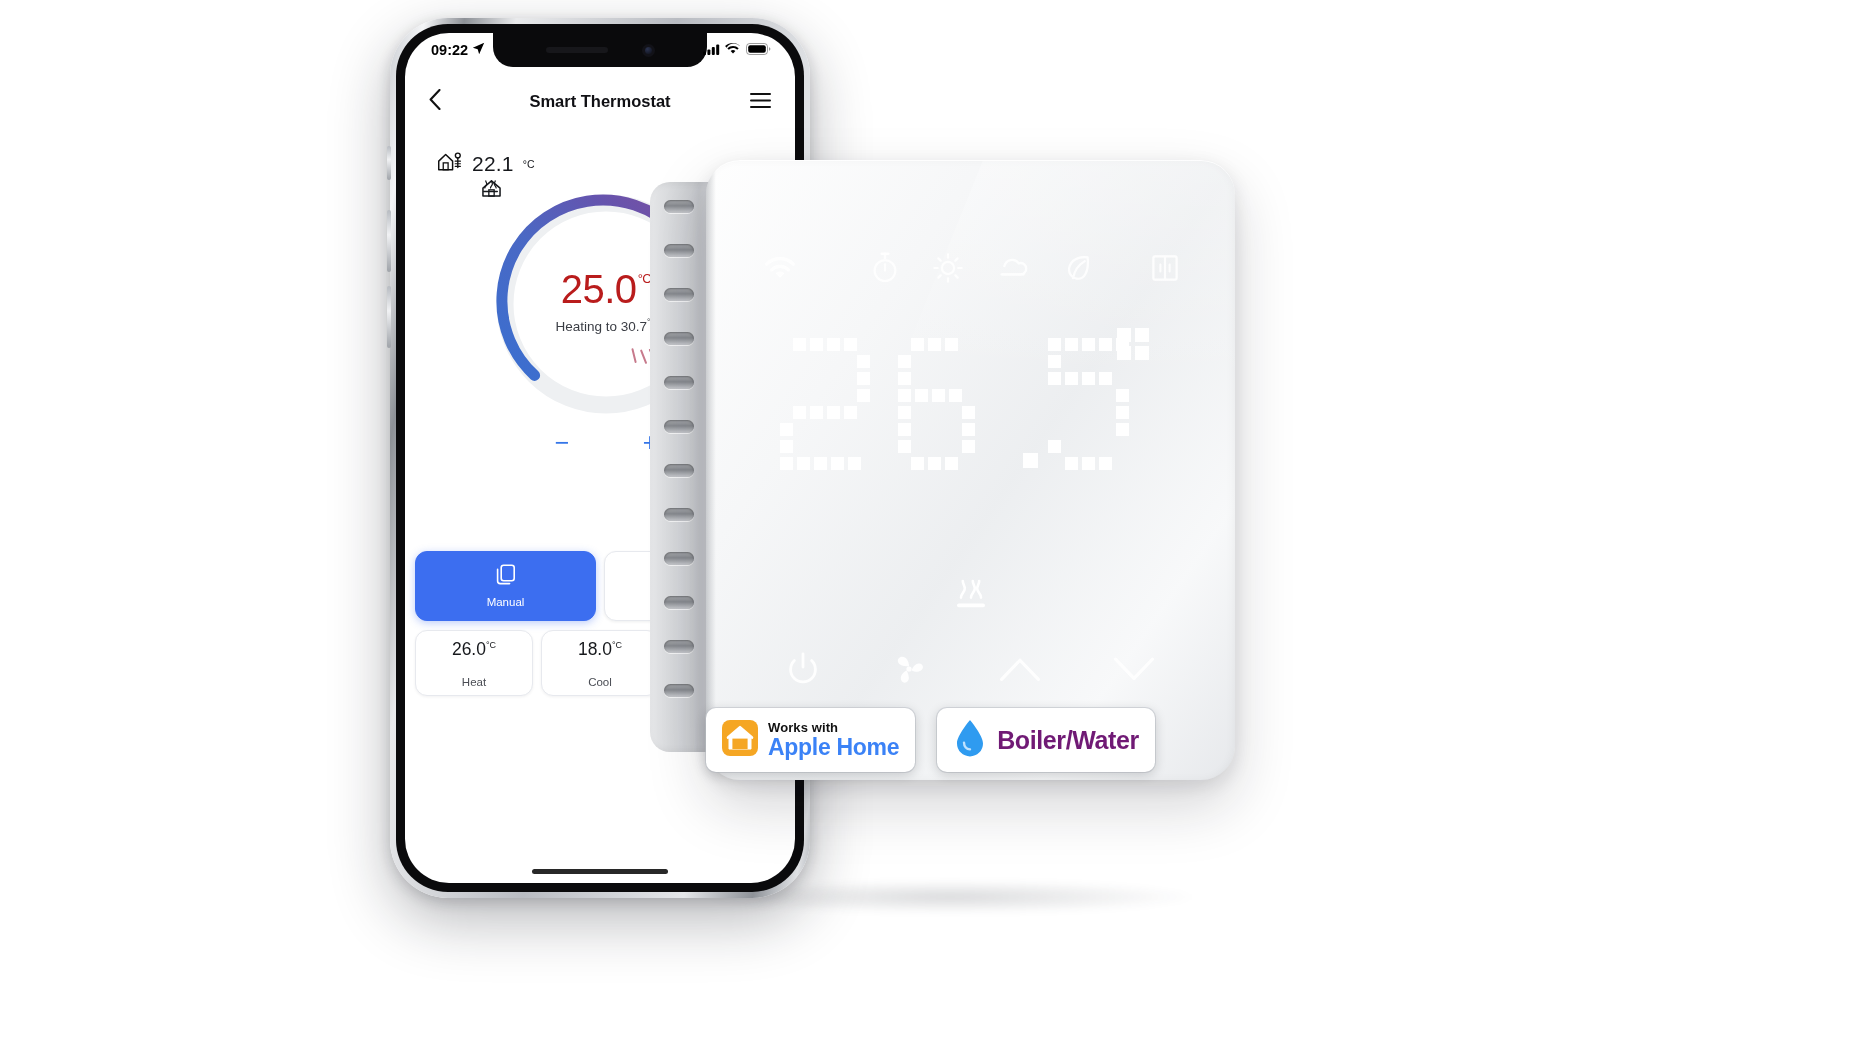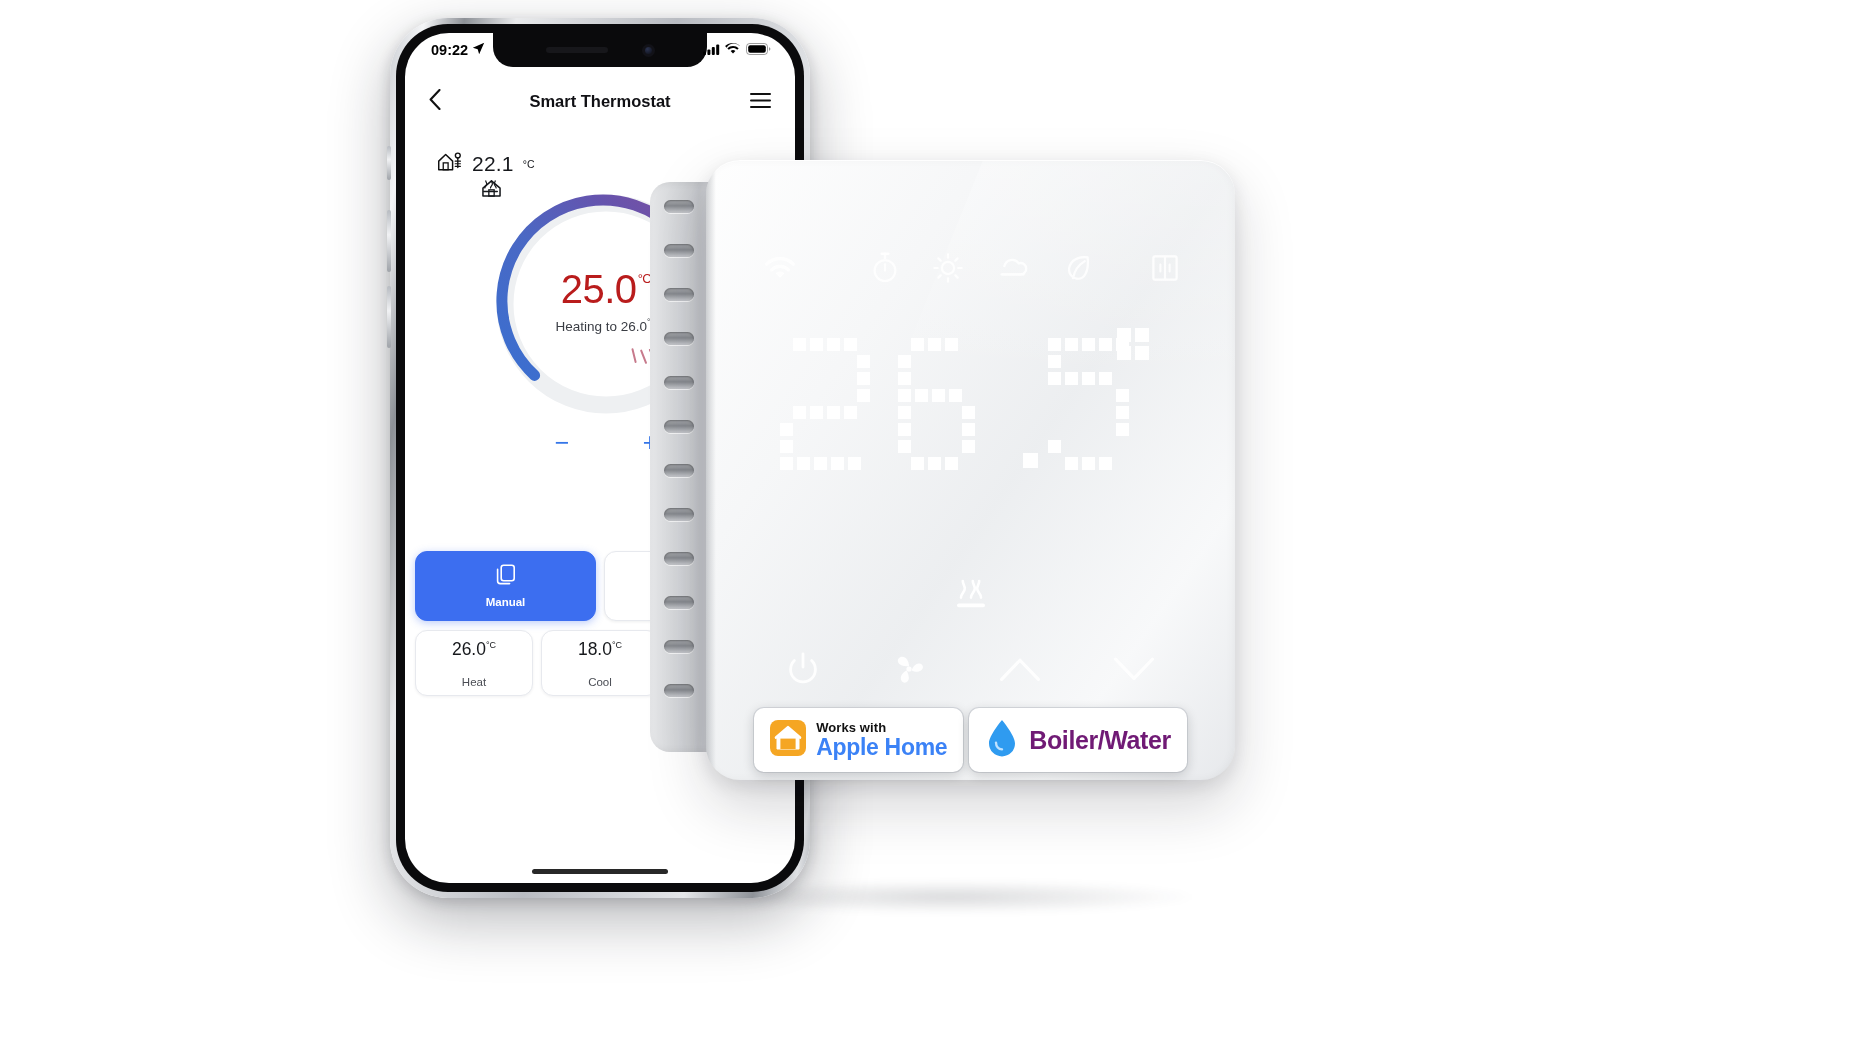--- a/index.html
+++ b/index.html
@@ -124,21 +124,20 @@
   
   #modes {
     display: flex; gap: 8px; padding: 0 10px; margin-top: 92px;
   }
   .mode-card {
     flex: 1; height: 70px; border-radius: 12px;
     display: flex; flex-direction: column; align-items: center; justify-content: center;
     gap: 6px; cursor: pointer;
     background: #fff; border: 1px solid #e7e9ee;
     box-shadow: 0 1px 3px rgba(20,24,32,.07);
-    font-weight: bold;
   }
   .mode-card.active {
     background: #3c6ef0; border-color: #3c6ef0; color: #fff;
     box-shadow: 0 2px 8px rgba(60,110,240,.35);
   }
   .mode-card .m-label { font-size: 11.5px; color: #2b2e34; }
   .mode-card.active .m-label { color: #fff; }
 
   
   #presets { display: flex; gap: 8px; padding: 0 10px; margin-top: 9px; }
@@ -225,21 +224,21 @@
   
   #dev-controls {
     position: absolute; top: 492px; left: 0; right: 0;
     display: flex; align-items: center; justify-content: center; gap: 72px;
   }
   .touch-btn { cursor: pointer; opacity: .95; }
 
   
   #badges {
     position: absolute; top: 548px; left: 56px; right: 0;
-    display: flex; gap: 6px; justify-content: center;
+    display: flex; gap: 22px; 
     z-index: 5;
   }
   .badge {
     background: #fff; border-radius: 10px;
     display: flex; align-items: center; gap: 10px;
     padding: 10px 16px;
     box-shadow: 0 3px 12px rgba(20,24,32,.20), 0 0 0 1px rgba(200,204,210,.6);
   }
   #badge-apple .b-text { line-height: 1.06; }
   #badge-apple .b-top { font-size: 13px; font-weight: bold; color: #111; letter-spacing: .1px; }
@@ -376,21 +375,21 @@
               <svg width="21" height="19" viewBox="0 0 22 20">
                 <path d="M2 9.6 11 2l9 7.6V18H2z" fill="none" stroke="#16181c" stroke-width="1.6" stroke-linejoin="round"></path>
                 <rect x="8.2" y="11.4" width="5.6" height="6.6" fill="none" stroke="#16181c" stroke-width="1.4"></rect>
               </svg>
             </span>
             <div id="dial-temp">
               <span>25.0</span>
               <span class="unit">°C</span>
             </div>
             <div id="dial-sub">
-              <span>Heating to 26.0</span><span class="unit">°C</span>
+              <span>Heating to 30.7</span><span class="unit">°C</span>
             </div>
             <span id="dial-heat-icon">
               <svg width="19" height="16" viewBox="0 0 20 17">
                 <path d="M4 9.5c0-2 2-2.5 2-4.2C6 3.9 5 3.2 5 2" fill="none" stroke="#16181c" stroke-width="1.3" stroke-linecap="round"></path>
                 <path d="M10 9.5c0-2 2-2.5 2-4.2C12 3.9 11 3.2 11 2" fill="none" stroke="#16181c" stroke-width="1.3" stroke-linecap="round"></path>
                 <path d="M16 9.5c0-2-2-2.5-2-4.2C14 3.9 15 3.2 15 2" fill="none" stroke="#16181c" stroke-width="1.3" stroke-linecap="round"></path>
                 <rect x="2" y="12.4" width="16" height="1.7" rx=".8" fill="#16181c"></rect>
               </svg>
             </span>
           </div>

